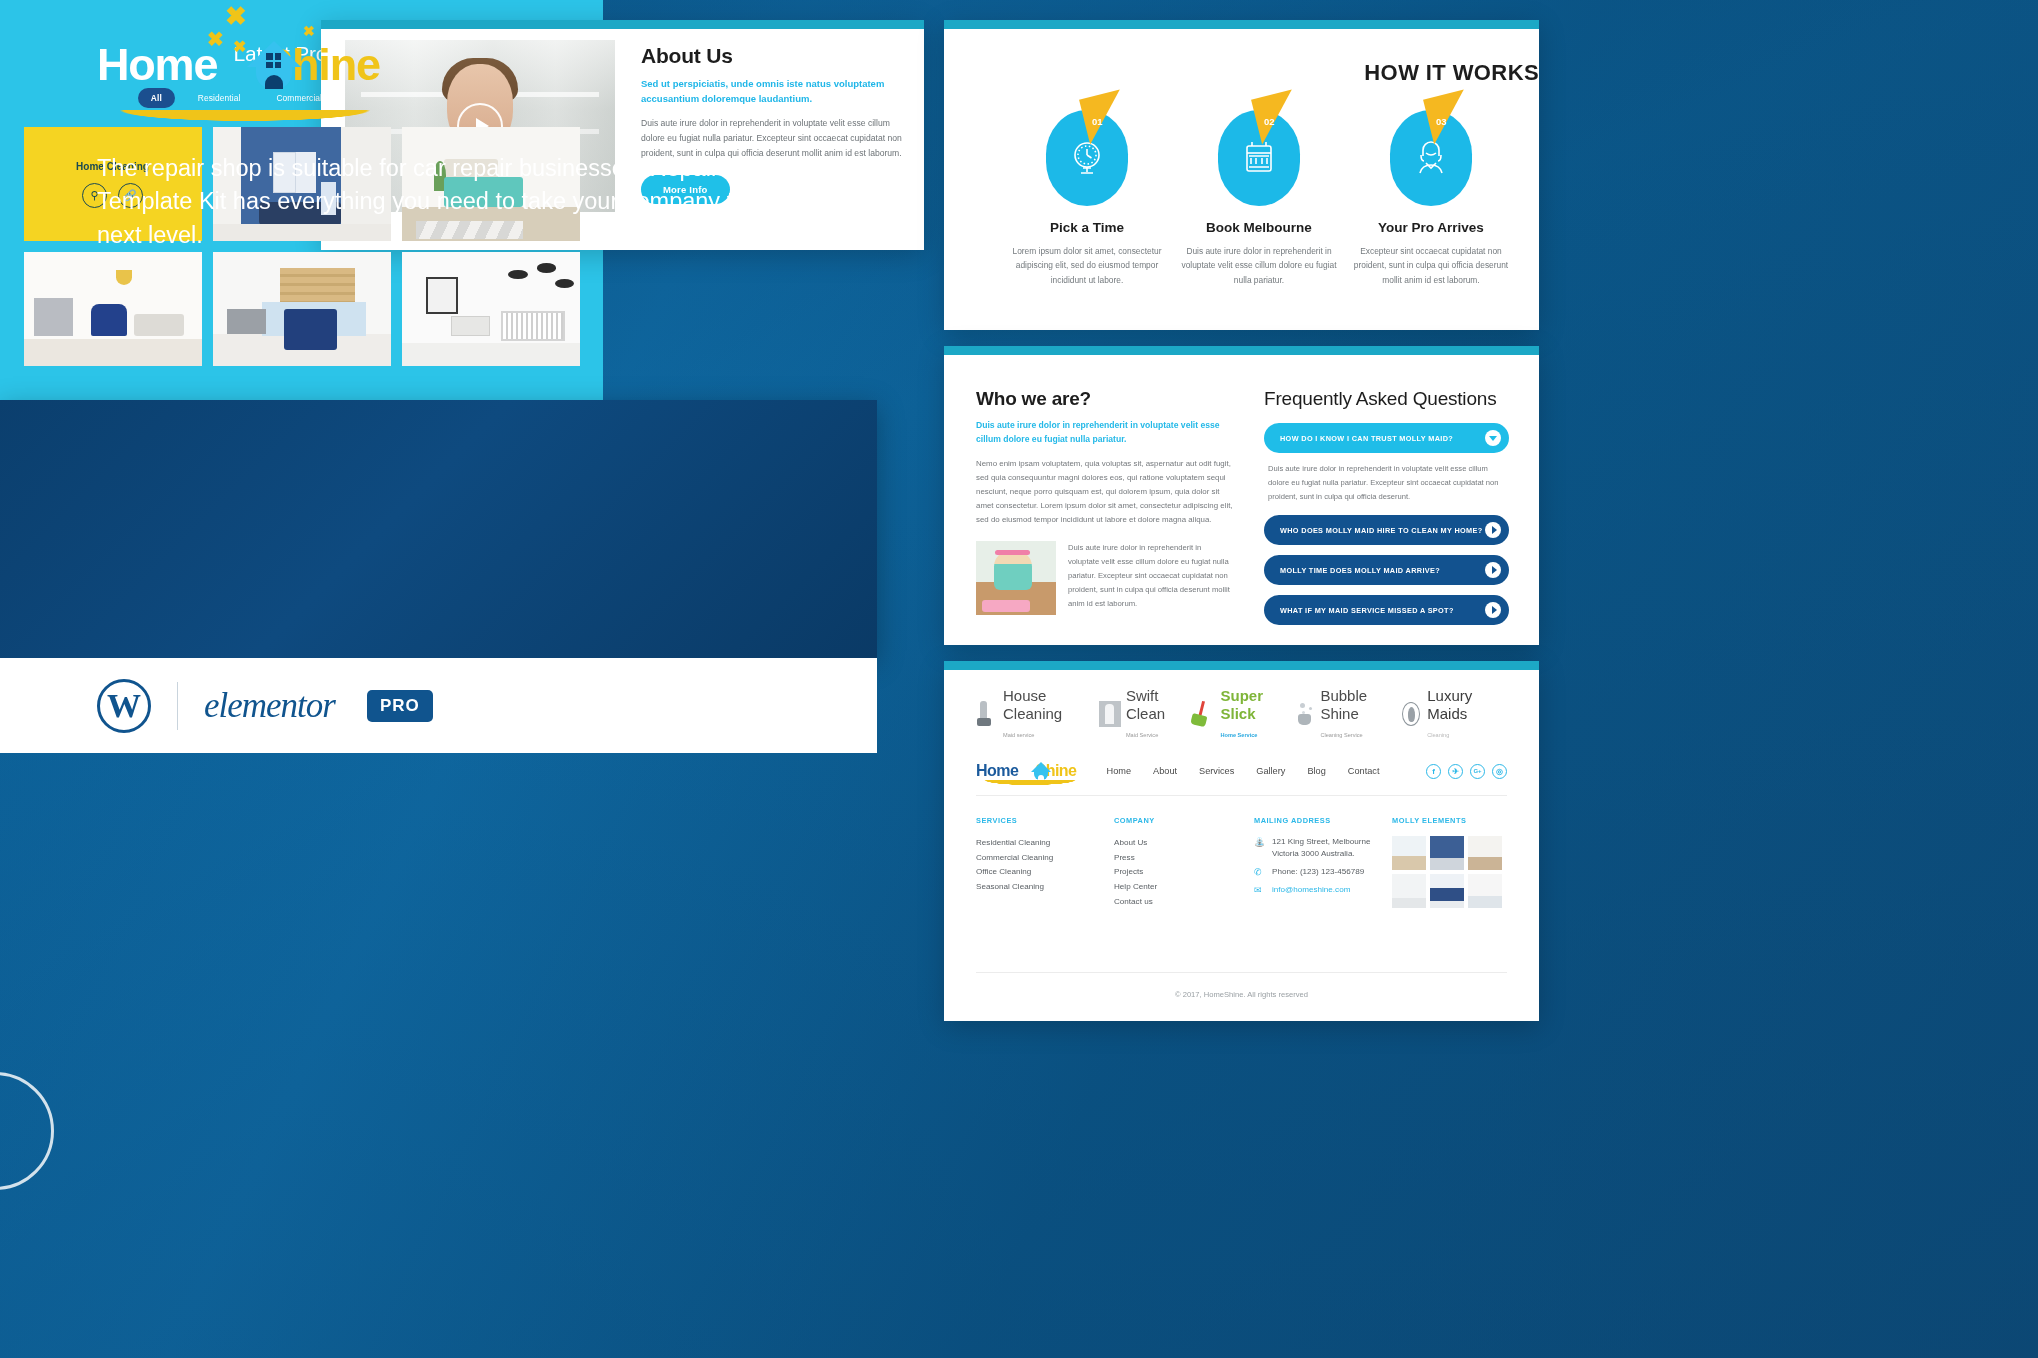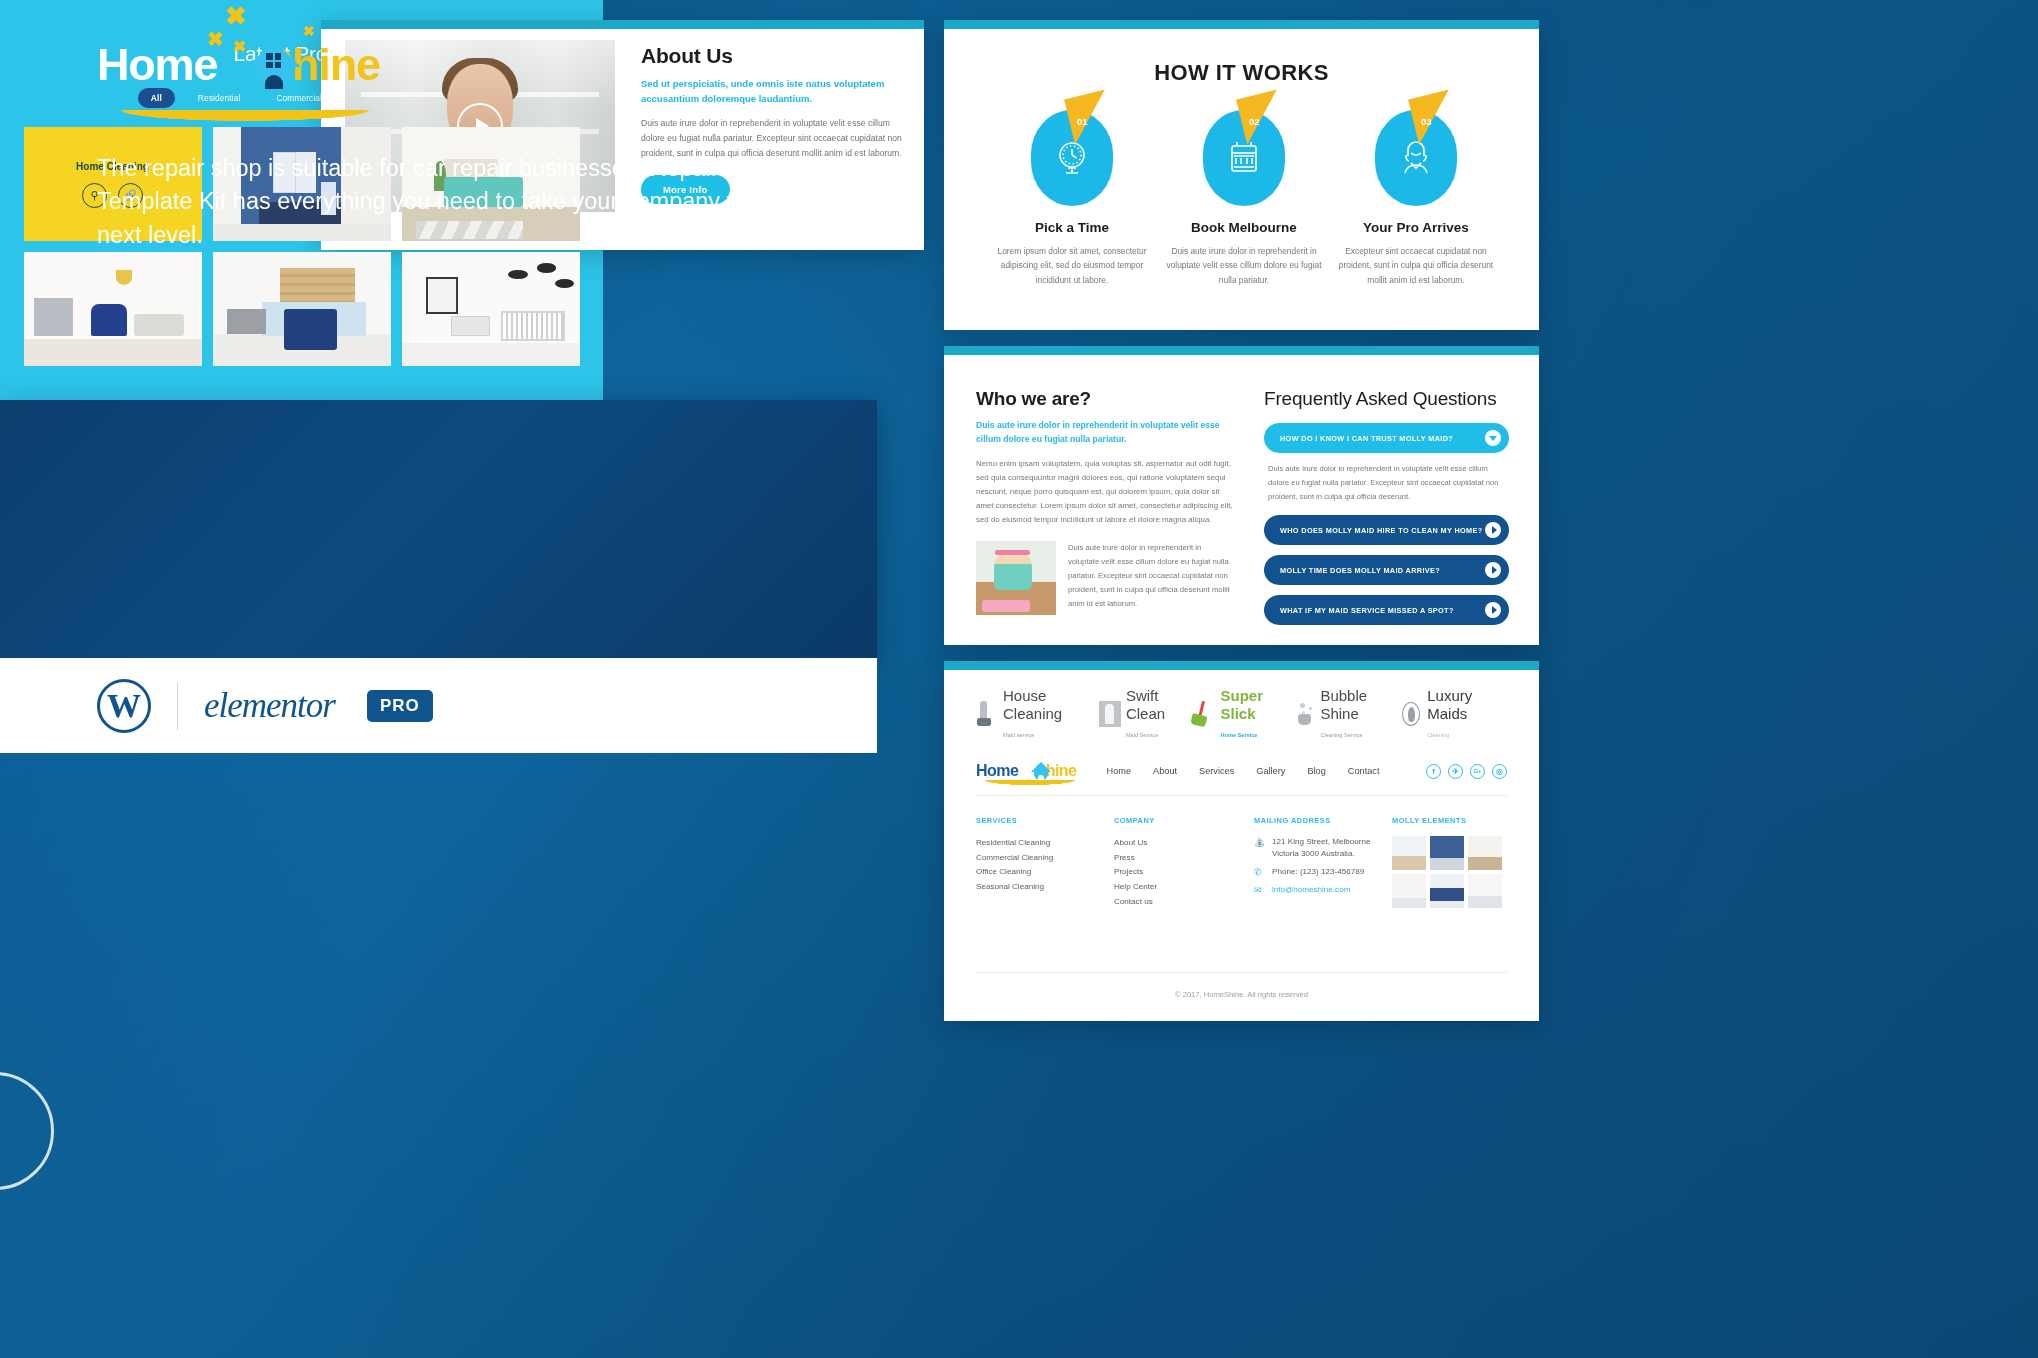--- a/index.html
+++ b/index.html
@@ -215,24 +215,24 @@
   .el-divider { width:1px; height:48px; background:#c9d4dd; }
   .el-word { font-size:35px; color:#10548e; font-style:italic; font-family:"Liberation Serif", serif; letter-spacing:-1px; }
   .el-pro {
     background:#10548e; color:#fff; font-size:17px; font-weight:700;
     padding:6px 13px; border-radius:5px; letter-spacing:1px; margin-left:6px;
   }
 
   
   .panel-how { left: 944px; top: 20px; width: 595px; height: 310px; }
   .how-title {
-    text-align:center; font-size:22px; font-weight:700; color:#1d1d1d;
+    text-align:right; font-size:22px; font-weight:700; color:#1d1d1d;
     padding-top: 40px; letter-spacing:.4px;
   }
-  .how-cols { display:flex; justify-content:flex-start; padding: 24px 22px 0; margin-left: 20px; }
+  .how-cols { display:flex; justify-content:flex-end; padding: 24px 22px 0; margin-left: 20px; }
   .how-col { width: 172px; text-align:center; position:relative; }
   .how-icon-wrap { position:relative; width:82px; height:96px; margin: 0 auto; }
   .how-blob {
     position:absolute; inset:0; border-radius:50% / 46%;
     background:#1cb9e8;
     display:flex; align-items:center; justify-content:center;
   }
   .how-flag {
     position:absolute; left: 38px; top:-16px; width:0; height:0; z-index:3;
     border-left: 0 solid transparent;

